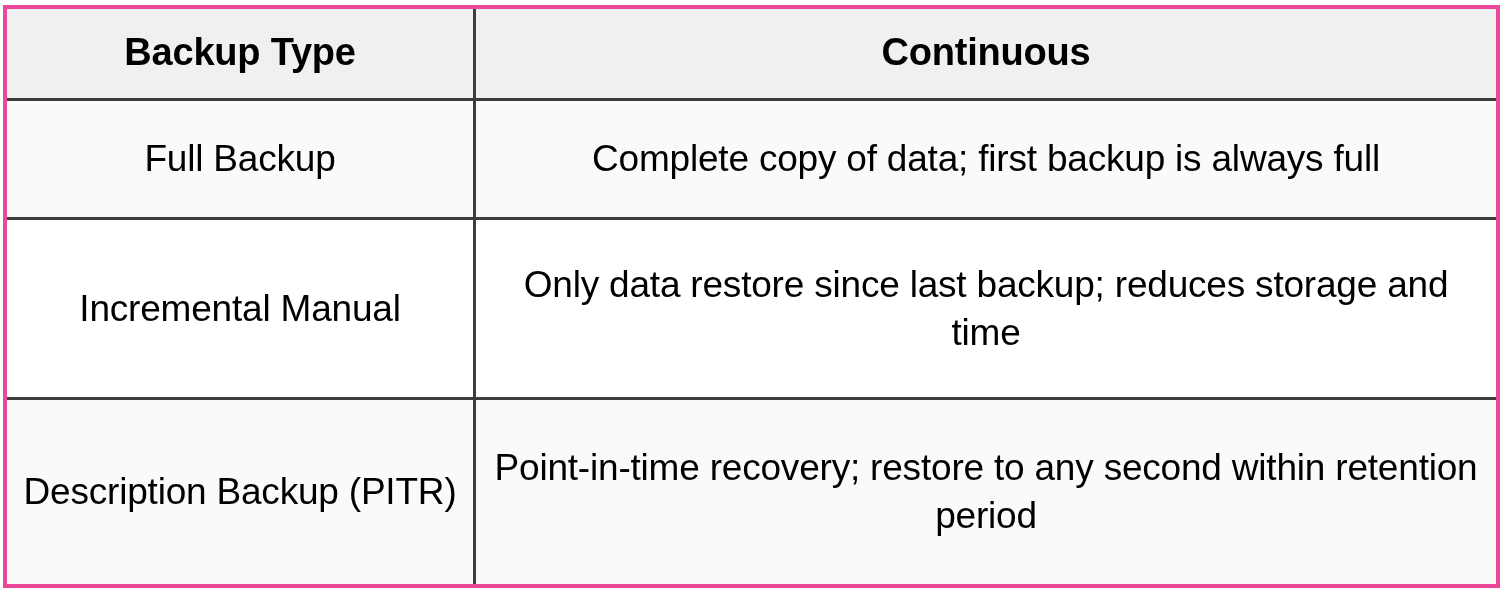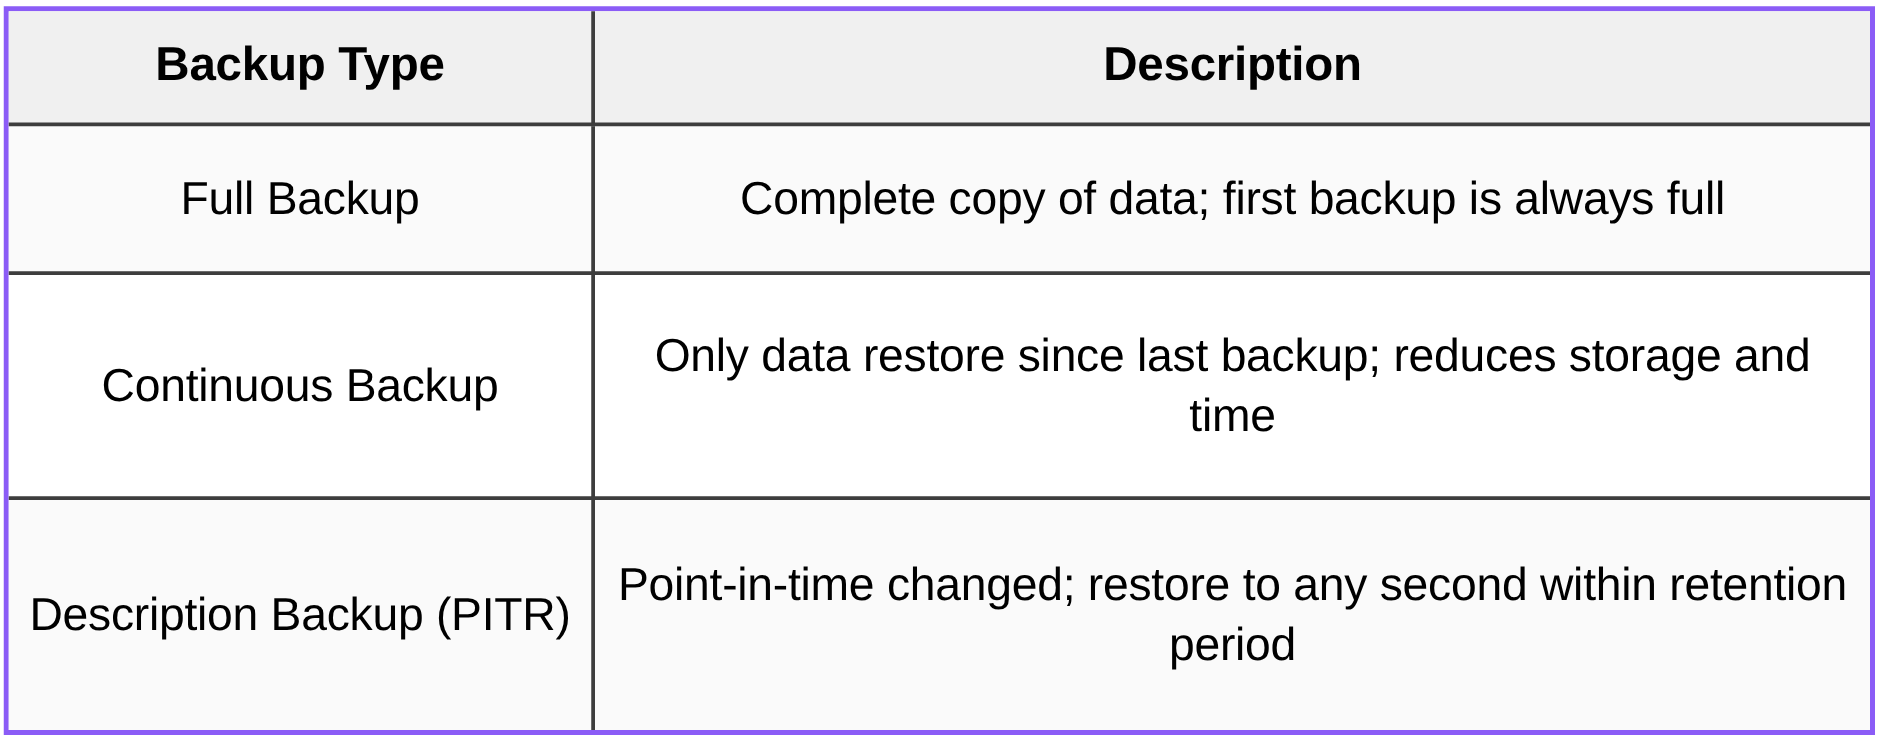--- a/index.html
+++ b/index.html
@@ -14,21 +14,21 @@
     font-family: "Liberation Sans", "DejaVu Sans", sans-serif;
   }
 
   #table-wrap {
     position: absolute;
     left: 3px;
     top: 5px;
     width: 1497px;
     height: 583px;
     box-sizing: border-box;
-    border: 4px solid #8b5cf6;
+    border: 4px solid #ec4899;
     background: #ffffff;
   }
 
   table.backup-table {
     width: 100%;
     height: 100%;
     border-collapse: collapse;
     table-layout: fixed;
   }
 
@@ -85,44 +85,44 @@
     <colgroup>
       <col class="col-type">
       <col class="col-desc">
     </colgroup>
     <thead>
       <tr>
         <th>
           <span class="cell-text">Backup Type</span>
         </th>
         <th>
-          <span class="cell-text">Description</span>
+          <span class="cell-text">Continuous</span>
         </th>
       </tr>
     </thead>
     <tbody>
       <tr class="row-tint r0">
         <td>
           <span class="cell-text">Full Backup</span>
         </td>
         <td>
           <span class="cell-text">Complete copy of data; first backup is always full</span>
         </td>
       </tr>
       <tr class="row-plain r1">
         <td>
-          <span class="cell-text">Continuous Backup</span>
+          <span class="cell-text">Incremental Manual</span>
         </td>
         <td>
           <span class="cell-text">Only data restore since last backup; reduces storage and time</span>
         </td>
       </tr>
       <tr class="row-tint r2">
         <td>
           <span class="cell-text">Description Backup (PITR)</span>
         </td>
         <td>
-          <span class="cell-text">Point-in-time changed; restore to any second within retention period</span>
+          <span class="cell-text">Point-in-time recovery; restore to any second within retention period</span>
         </td>
       </tr>
     </tbody>
   </table>
 </div>
 
 </body></html>

